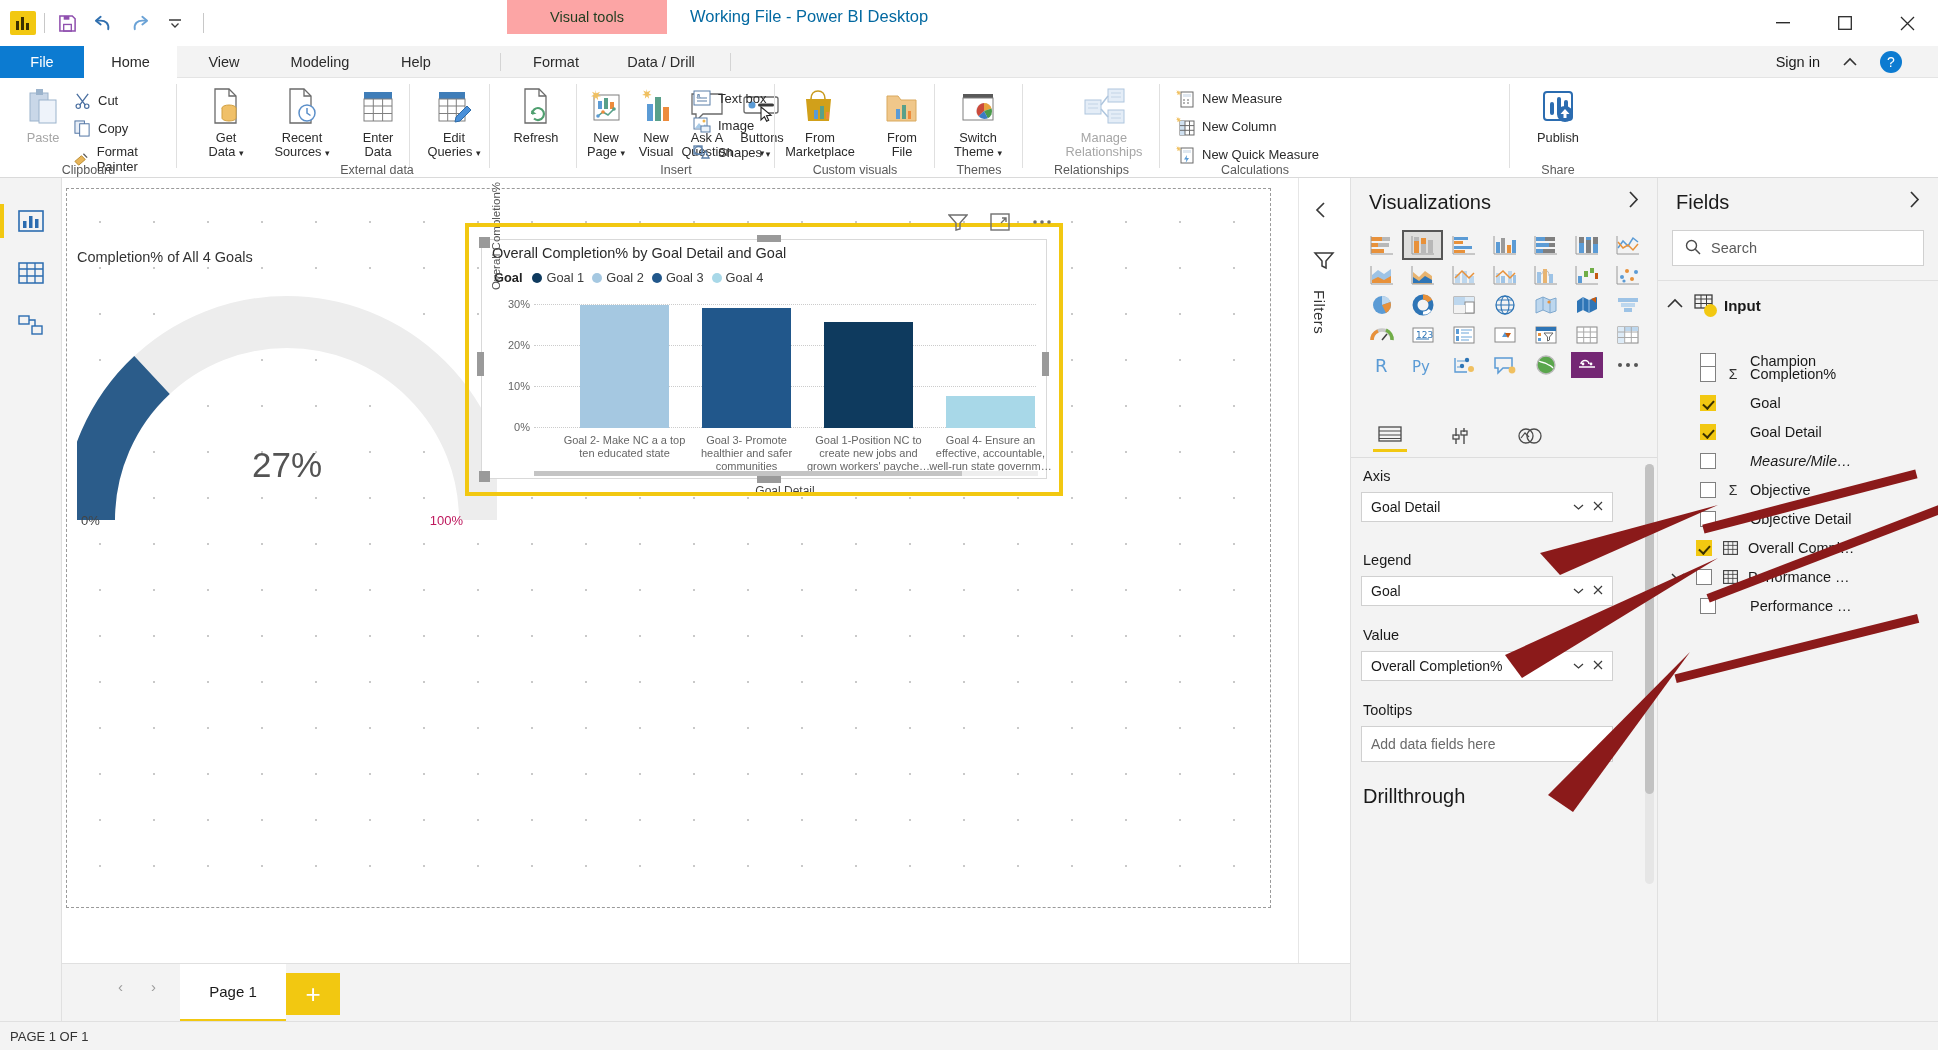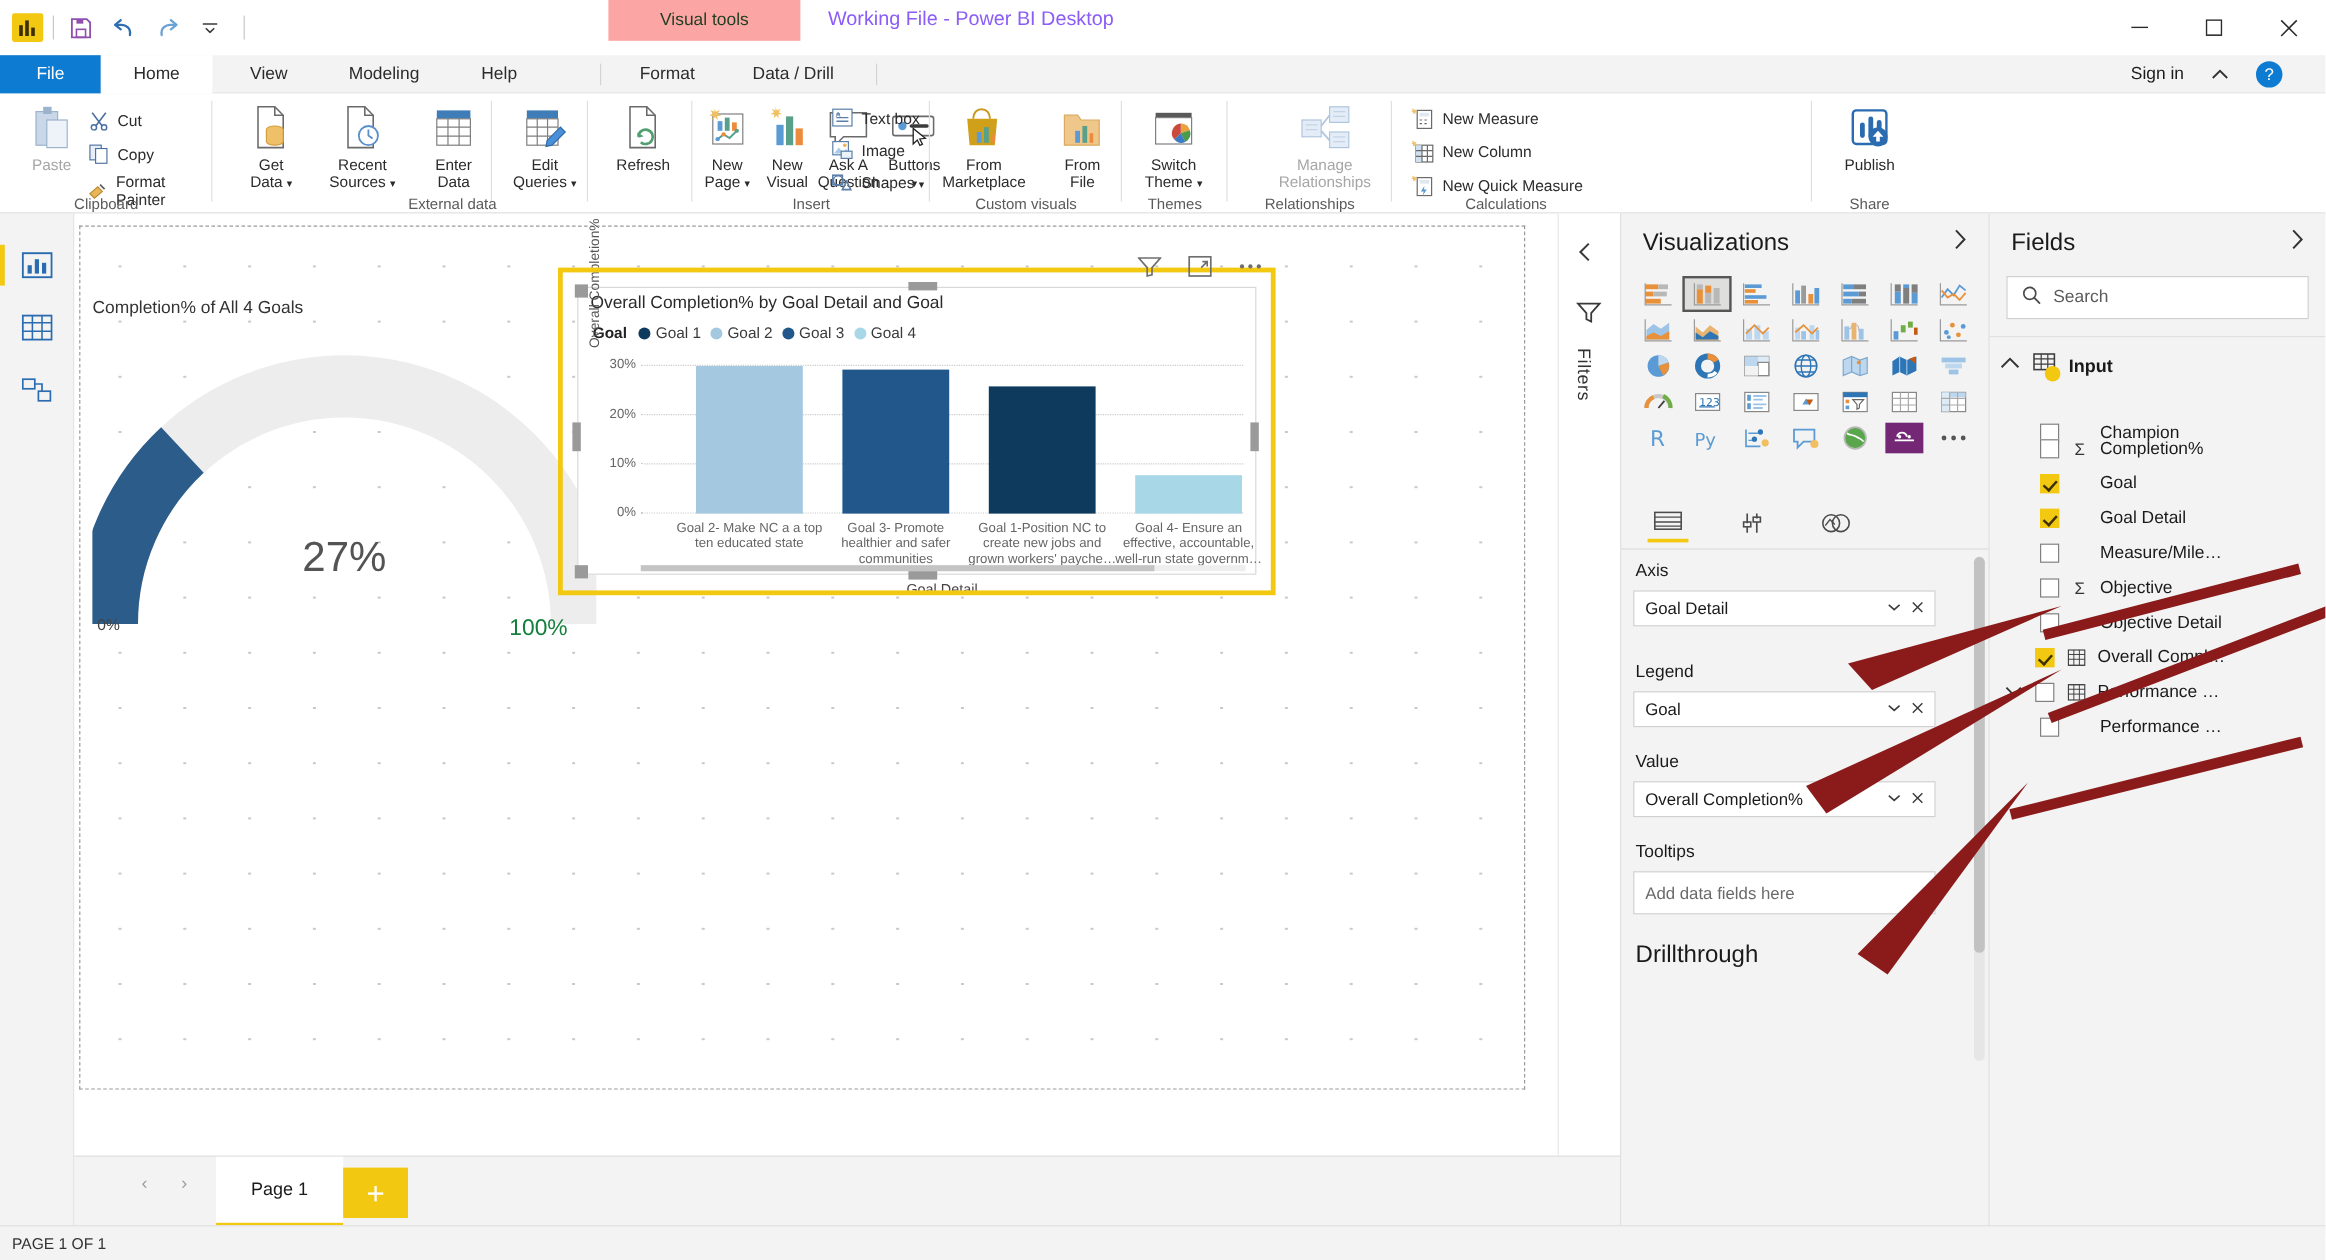--- a/index.html
+++ b/index.html
@@ -26,21 +26,21 @@
   }
   .pbi-logo svg { display:block; }
   .qat-sep { width:1px; height:20px; background:#c8c8c8; }
   .qat-btn { width:28px; height:28px; display:flex; align-items:center; justify-content:center; cursor:default;}
   .visual-tools-tab {
     position:absolute; left:507px; top:0; width:160px; height:34px;
     background:#fca5a5; color:#1f3d1f; font-size:14.5px;
     display:flex; align-items:center; justify-content:center;
   }
   .window-title {
-    position:absolute; left:690px; top:7px; font-size:16.5px; color:#8b5cf6;
+    position:absolute; left:690px; top:7px; font-size:16.5px; color:#0369a1;
     white-space:nowrap;
   }
   .wincontrols { position:absolute; right:0; top:0; display:flex; height:46px; }
   .wc { width:62px; height:46px; display:flex; align-items:center; justify-content:center; }
 
   
   .tabrow {
     position:absolute; top:46px; left:0; width:1938px; height:32px;
     background:#f3f3f3; border-bottom:1px solid #e4e4e4;
   }
@@ -103,21 +103,21 @@
     background-size:54px 46px; background-position:6px 10px;
   }
   .canvas-scroll-v { position:absolute; right:0; top:0; width:14px; height:785px; background:#f7f7f7; border-left:1px solid #eee; }
   .canvas-scroll-thumb { position:absolute; left:2px; top:2px; width:10px; height:300px; background:#cdcdcd; border-radius:5px; }
 
   
   .gauge-visual { position:absolute; left:10px; top:60px; width:420px; height:330px; }
   .gauge-title { position:absolute; left:0; top:0; font-size:14.5px; color:#333; }
   .gauge-pct { position:absolute; left:0; top:196px; width:420px; text-align:center; font-size:35px; color:#545454; }
   .gauge-min { position:absolute; left:4px; top:264px; font-size:13px; color:#444; }
-  .gauge-max { position:absolute; right:24px; top:264px; font-size:19px; color:#15803d; }
+  .gauge-max { position:absolute; right:34px; top:264px; font-size:13px; color:#be185d; }
 
   
   .sel-outline {
     position:absolute; left:398px; top:34px; width:598px; height:273px;
     border:4px solid #F2C811; pointer-events:none; z-index:6;
   }
   .bar-visual {
     position:absolute; left:414px; top:50px; width:566px; height:240px;
     background:#ffffff; border:1px solid #d9d9d9;
   }
@@ -1224,21 +1224,21 @@
     <div class="fieldrow" style="top:210px;">
       <span class="cbx on"></span>
       <span class="sigma blank">Σ</span>
       <span>Goal</span>
     </div>
     <div class="fieldrow" style="top:239px;">
       <span class="cbx on"></span>
       <span class="sigma blank">Σ</span>
       <span>Goal Detail</span>
     </div>
-    <div class="fieldrow" style="top:268px;">
+    <div class="fieldrow" style="top:268px;font-style:italic;">
       <span class="cbx"></span>
       <span class="sigma blank">Σ</span>
       <span>Measure/Mile…</span>
     </div>
     <div class="fieldrow" style="top:297px;">
       <span class="cbx"></span>
       <span class="sigma">Σ</span>
       <span>Objective</span>
     </div>
     <div class="fieldrow" style="top:326px;">

